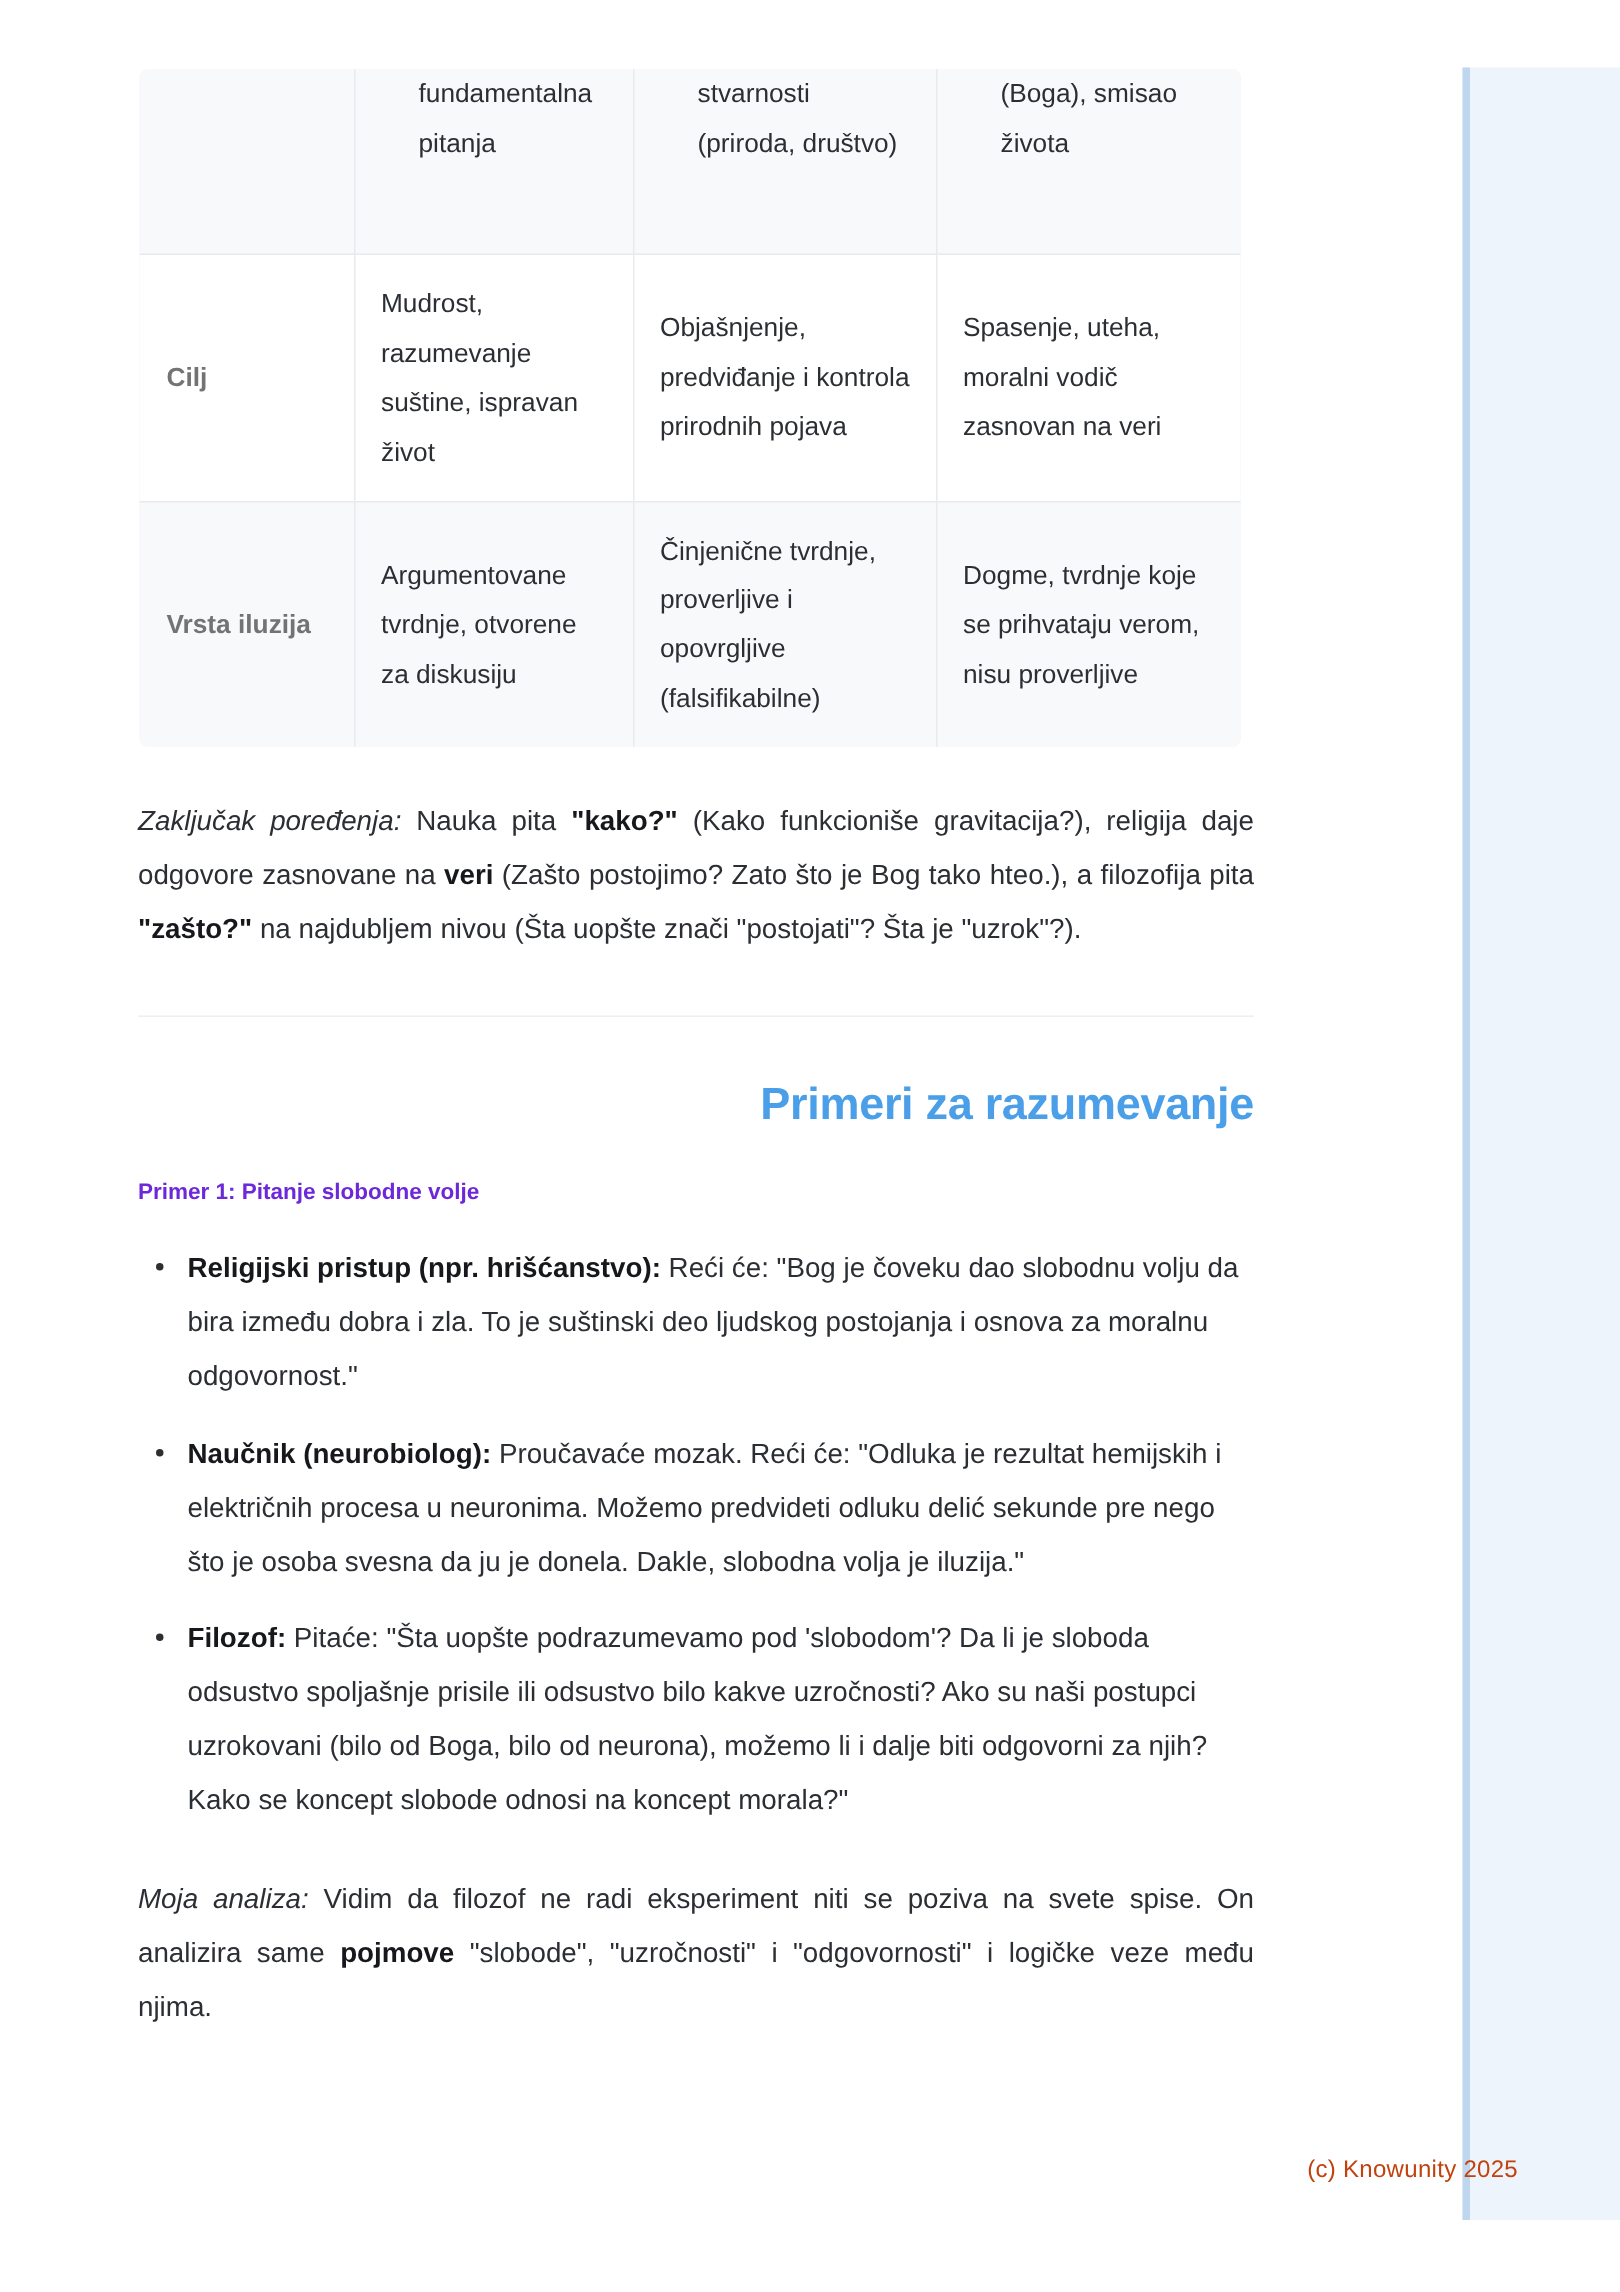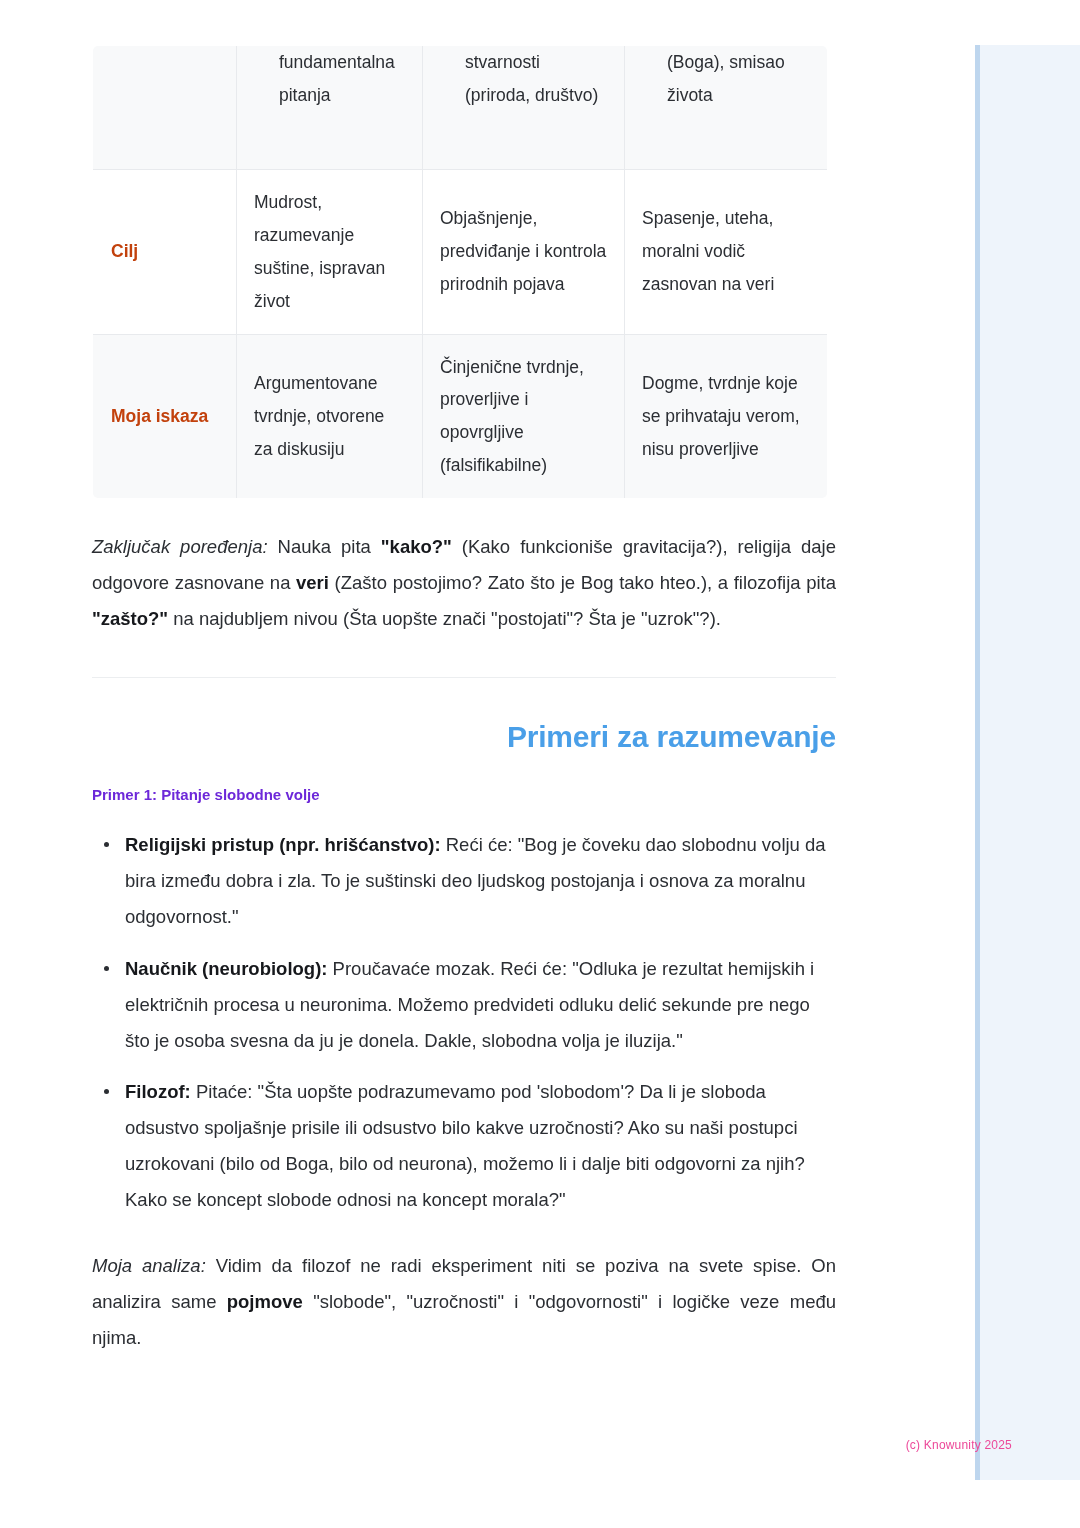--- a/index.html
+++ b/index.html
@@ -52,21 +52,21 @@
     vertical-align: middle;
     font-size: 17.5px;
     line-height: 1.88;
     color: #2b2e33;
     word-wrap: break-word;
   }
   .cmp-table tr.tint td { background: #f8f9fa; }
   .cmp-table tr.plain td { background: #ffffff; }
   .cmp-table td.rowhead {
     font-weight: bold;
-    color: #c2410c;
+    color: #737373;
     padding-left: 18px;
   }
   .col-head { width: 144px; }
   .col-a { width: 186px; }
   .col-b { width: 202px; }
   .col-c { width: 203px; }
   
   tr.clipped td {
     padding-top: 0;
     padding-bottom: 28px;
@@ -135,22 +135,22 @@
     border-radius: 50%;
     background: #2b2e33;
   }
   ul.examples > li b { font-weight: bold; color: #16181c; }
 
   
   #watermark {
     position: absolute;
     right: 68px;
     top: 1438px;
-    font-size: 12px;
-    color: #ec4899;
+    font-size: 16px;
+    color: #c2410c;
     letter-spacing: 0.2px;
     white-space: nowrap;
   }
 </style>
 </head>
 <body>
 
 <div id="side-panel"></div>
 
 <div id="page">
@@ -172,21 +172,21 @@
       </tr>
 
       <tr class="plain">
         <td class="rowhead">Cilj</td>
         <td>Mudrost, razumevanje suštine, ispravan život</td>
         <td>Objašnjenje, predviđanje i kontrola prirodnih pojava</td>
         <td>Spasenje, uteha, moralni vodič zasnovan na veri</td>
       </tr>
 
       <tr class="tint">
-        <td class="rowhead">Moja iskaza</td>
+        <td class="rowhead">Vrsta iluzija</td>
         <td>Argumentovane tvrdnje, otvorene za diskusiju</td>
         <td>Činjenične tvrdnje, proverljive i opovrgljive (falsifikabilne)</td>
         <td>Dogme, tvrdnje koje se prihvataju verom, nisu proverljive</td>
       </tr>
 
     </tbody>
   </table>
 
   <p class="body"><em>Zaključak poređenja:</em><span> Nauka pita </span><b>"kako?"</b><span> (Kako funkcioniše gravitacija?), religija daje odgovore zasnovane na </span><b>veri</b><span> (Zašto postojimo? Zato što je Bog tako hteo.), a filozofija pita </span><b>"zašto?"</b><span> na najdubljem nivou (Šta uopšte znači "postojati"? Šta je "uzrok"?).</span></p>
 

